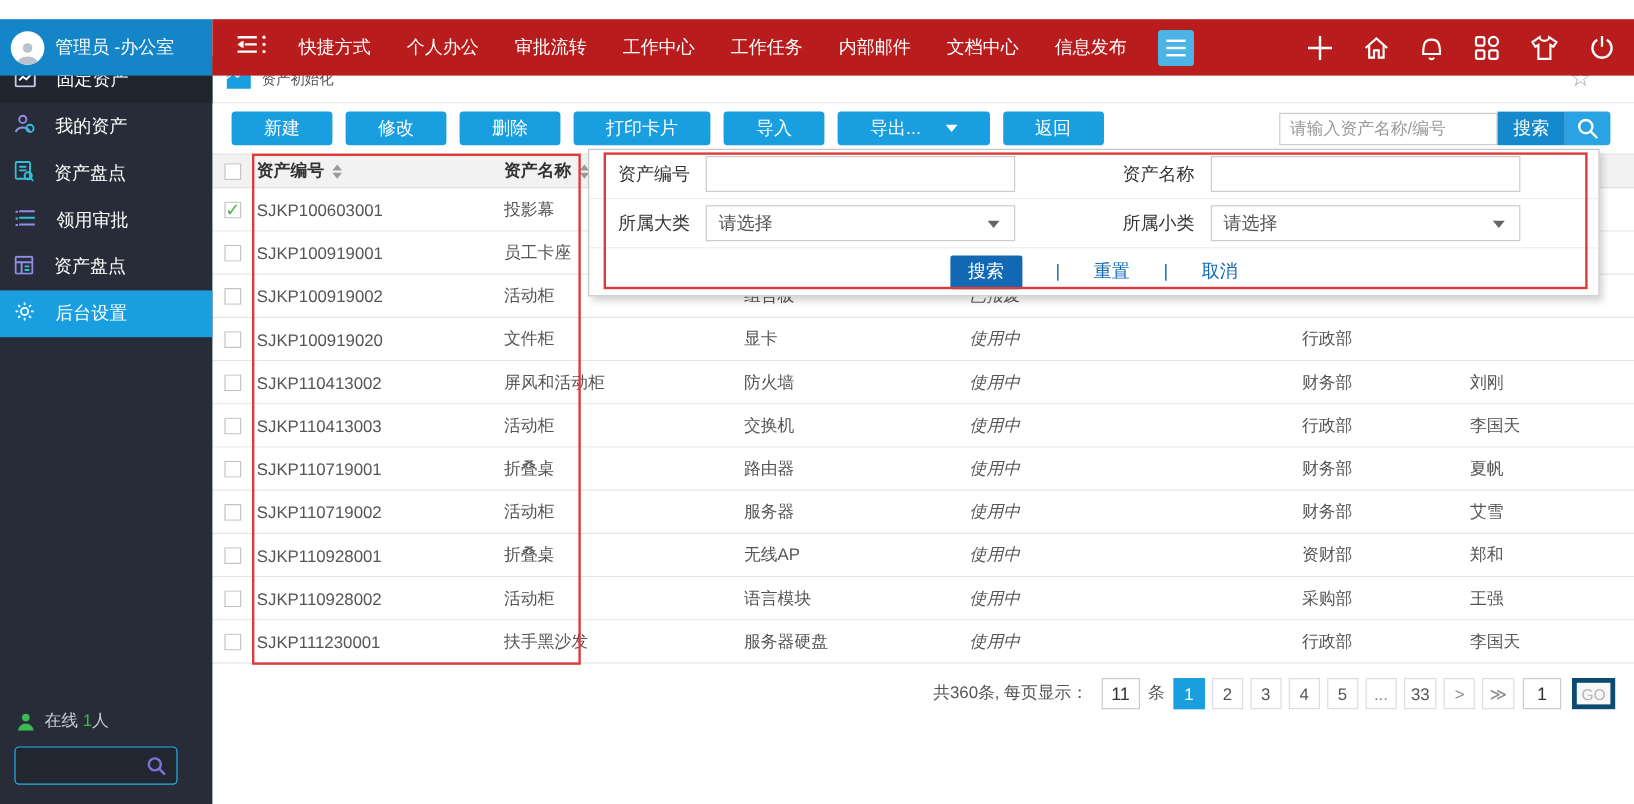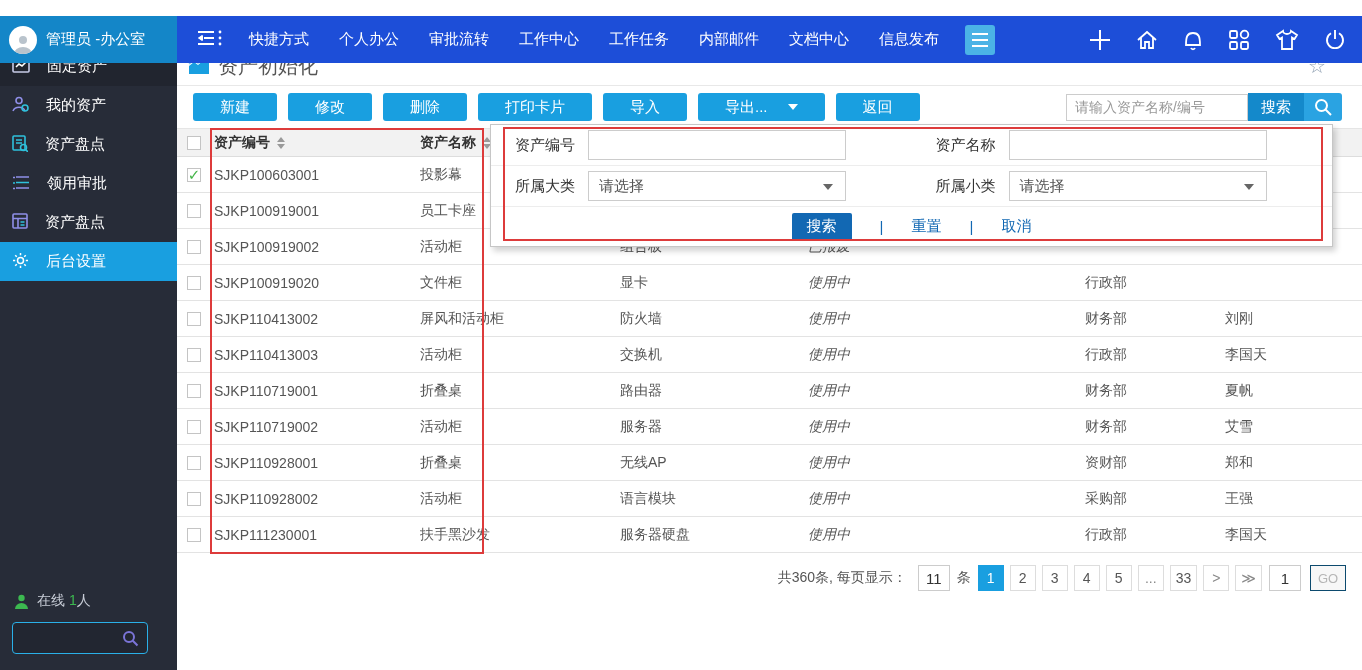--- a/index.html
+++ b/index.html
@@ -4,21 +4,21 @@
 <style>
   * { margin:0; padding:0; box-sizing:border-box; }
   html,body { width:1362px; height:670px; font-family:"Liberation Sans","DejaVu Sans",sans-serif; }
   #app { position:relative; width:1362px; height:670px; background:#fff; overflow:hidden; }
 
   
   .topbar { position:absolute; left:0; top:16px; width:1362px; height:47px; display:flex; z-index:20; }
   .topbar-left { width:177px; background:#1486c8; display:flex; align-items:center; padding-left:9px; gap:9px; flex:none; }
   .avatar { width:28px; height:28px; border-radius:50%; background:#fff; display:flex; align-items:flex-end; justify-content:center; overflow:hidden; }
   .topbar-user { color:#fff; font-size:15px; }
-  .topbar-nav { flex:1; background:#1d4ed8; display:flex; align-items:center; }
+  .topbar-nav { flex:1; background:#b91c1c; display:flex; align-items:center; }
   .collapse-icon { margin-left:20px; cursor:pointer; }
   .nav-items { display:flex; margin-left:26px; gap:30px; }
   .nav-item { color:#fff; font-size:15px; cursor:pointer; white-space:nowrap; }
   .hamburger { margin-left:26px; width:30px; height:30px; background:#4bb3e6; border-radius:3px; display:flex; flex-direction:column; align-items:center; justify-content:center; gap:4px; cursor:pointer; }
   .hamburger i { display:block; width:16px; height:2px; background:#fff; }
   .top-icons { margin-left:auto; margin-right:16px; display:flex; align-items:center; gap:25px; }
   .top-icons .ticon { cursor:pointer; display:flex; }
 
   
   .sidebar { position:absolute; left:0; top:47px; width:177px; height:623px; background:#272c38; z-index:15; }
@@ -27,21 +27,21 @@
   .side-item.active { background:#199fe0; }
   .side-bottom { position:absolute; left:0; bottom:0; width:160px; }
   .online-row { display:flex; align-items:center; gap:8px; margin:0 0 12px 14px; font-size:14px; color:#c7ccd6; }
   .online-count { color:#3cb950; }
   .side-search { position:relative; margin:0 12px 16px 12px; height:32px; border:1px solid #2ab0e8; border-radius:4px; background:rgba(0,0,0,0.12); }
   .side-search svg { position:absolute; right:8px; top:7px; }
 
   
   .main { position:absolute; left:177px; top:47px; right:0; bottom:0; background:#fff; }
   .titlebar { height:39px; border-bottom:1px solid #e8e8e8; display:flex; align-items:center; padding:0 36px 0 11px; }
-  .page-title { font-size:20px; color:#555; margin-left:8px; }
+  .page-title { font-size:12px; color:#555; margin-left:8px; }
   .fav-star { margin-left:auto; font-size:20px; color:#93a3b5; cursor:pointer; line-height:1; }
 
   .toolbar { height:42px; display:flex; align-items:center; padding-left:16px; gap:11px; }
   .tbtn { height:28px; padding:0 27px; background:#199fe0; color:#fff; border:none; border-radius:3px; font-size:15px; font-family:inherit; cursor:pointer; }
   .tbtn.export { display:flex; align-items:center; gap:20px; }
   .caret-down { width:0; height:0; border-left:5px solid transparent; border-right:5px solid transparent; border-top:6px solid #fff; }
   .search-group { margin-left:auto; margin-right:20px; display:flex; align-items:center; }
   .search-input { width:182px; height:27px; border:1px solid #ccc; padding:0 8px; font-size:14px; font-family:inherit; color:#333; }
   .search-input::placeholder { color:#999; }
   .btn-search-txt { height:28px; padding:0 13px; background:#1489cb; color:#fff; border:none; font-size:15px; font-family:inherit; cursor:pointer; }
@@ -65,21 +65,21 @@
   .sort .up   { width:0; height:0; border-left:4px solid transparent; border-right:4px solid transparent; border-bottom:5px solid #9a9a9a; margin-bottom:2px; }
   .sort .down { width:0; height:0; border-left:4px solid transparent; border-right:4px solid transparent; border-top:5px solid #9a9a9a; }
 
   
   .pager { position:absolute; top:518px; right:16px; display:flex; align-items:center; gap:7px; font-size:14px; color:#555; }
   .pager .total { margin-right:4px; }
   .psize, .pjump { width:32px; height:26px; border:1px solid #ccc; text-align:center; font-size:15px; font-family:inherit; color:#333; }
   .pgbox { min-width:26px; height:26px; padding:0 5px; border:1px solid #ddd; background:#fff; display:flex; align-items:center; justify-content:center; font-size:14px; color:#555; cursor:pointer; }
   .pgbox.active { background:#199fe0; border-color:#199fe0; color:#fff; }
   .pgbox.nav { color:#888; }
-  .go-btn { width:36px; height:26px; border:1px solid #0c4a6e; background:#f7f7f7; color:#b5b5b5; font-size:13px; font-family:inherit; cursor:pointer; margin-left:2px; }
+  .go-btn { width:36px; height:26px; border:4px solid #0c4a6e; background:#f7f7f7; color:#b5b5b5; font-size:13px; font-family:inherit; cursor:pointer; margin-left:2px; }
 
   
   .popup { position:absolute; left:490px; top:124px; width:843px; height:123px; background:#fff; border:1px solid #c6c6c6; box-shadow:3px 4px 6px rgba(0,0,0,0.18); z-index:30; }
   .popup-row { height:41px; display:flex; align-items:center; border-bottom:1px solid #ededed; }
   .pfield { display:flex; align-items:center; width:50%; }
   .pfield .plabel { width:97px; padding-left:24px; font-size:15px; color:#333; flex:none; }
   .pfield .pinput { width:258px; height:30px; border:1px solid #ccc; font-size:14px; font-family:inherit; padding:0 8px; color:#333; }
   .pselect { position:relative; width:258px; height:30px; border:1px solid #ccc; display:flex; align-items:center; padding:0 10px; font-size:15px; color:#555; cursor:pointer; }
   .pselect .caret { position:absolute; right:12px; top:12px; width:0; height:0; border-left:5px solid transparent; border-right:5px solid transparent; border-top:6px solid #666; }
   .popup-actions { height:39px; display:flex; align-items:center; justify-content:center; gap:28px; border-bottom:none; }

